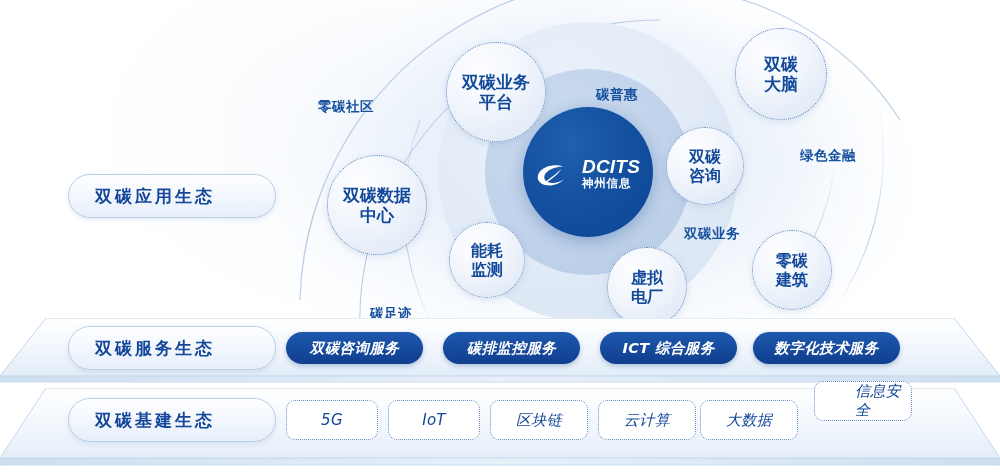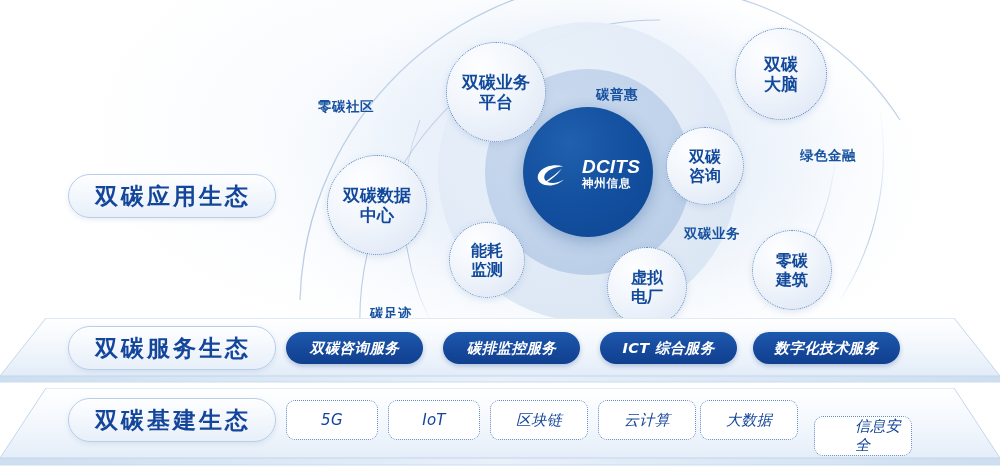--- a/index.html
+++ b/index.html
@@ -109,21 +109,21 @@
     border-radius: 22px;
     border: 1px solid #b9cee8;
     background: linear-gradient(180deg, #fdfeff 0%, #f4f8fd 45%, #e7eff9 100%);
     box-shadow: 0 2px 5px rgba(120,150,190,0.18), inset 0 1px 0 #ffffff;
     display: flex; align-items: center;
     box-sizing: border-box;
     padding-left: 26px;
   }
   .row-pill-label {
     color: #13459a;
-    font-size: 23px;
+    font-size: 17px;
     font-weight: 700;
     letter-spacing: 3px;
     font-family: "DejaVu Sans", sans-serif;
   }
 
   
   .slab { position: absolute; left: 0; width: 1000px; pointer-events: none; }
 
   
   .chip-service {
@@ -316,16 +316,16 @@
 
   <div class="row-pill" style="left:68px; top:398px;">
     <span class="row-pill-label">双碳基建生态</span>
   </div>
   <div id="infra-chips">
       <div class="chip-infra" style="left: 286px; top: 400px; width: 92px;">5G</div>
       <div class="chip-infra" style="left: 388px; top: 400px; width: 92px;">IoT</div>
       <div class="chip-infra" style="left: 490px; top: 400px; width: 98px;">区块链</div>
       <div class="chip-infra" style="left: 598px; top: 400px; width: 98px;">云计算</div>
       <div class="chip-infra" style="left: 700px; top: 400px; width: 98px;">大数据</div>
-      <div class="chip-infra" style="left: 814px; top: 416px; width: 98px; padding-left: 40px;">信息安全</div>
+      <div class="chip-infra" style="left: 814px; top: 381px; width: 98px; padding-left: 40px;">信息安全</div>
     </div>
 
 </div>
 
 </body></html>

